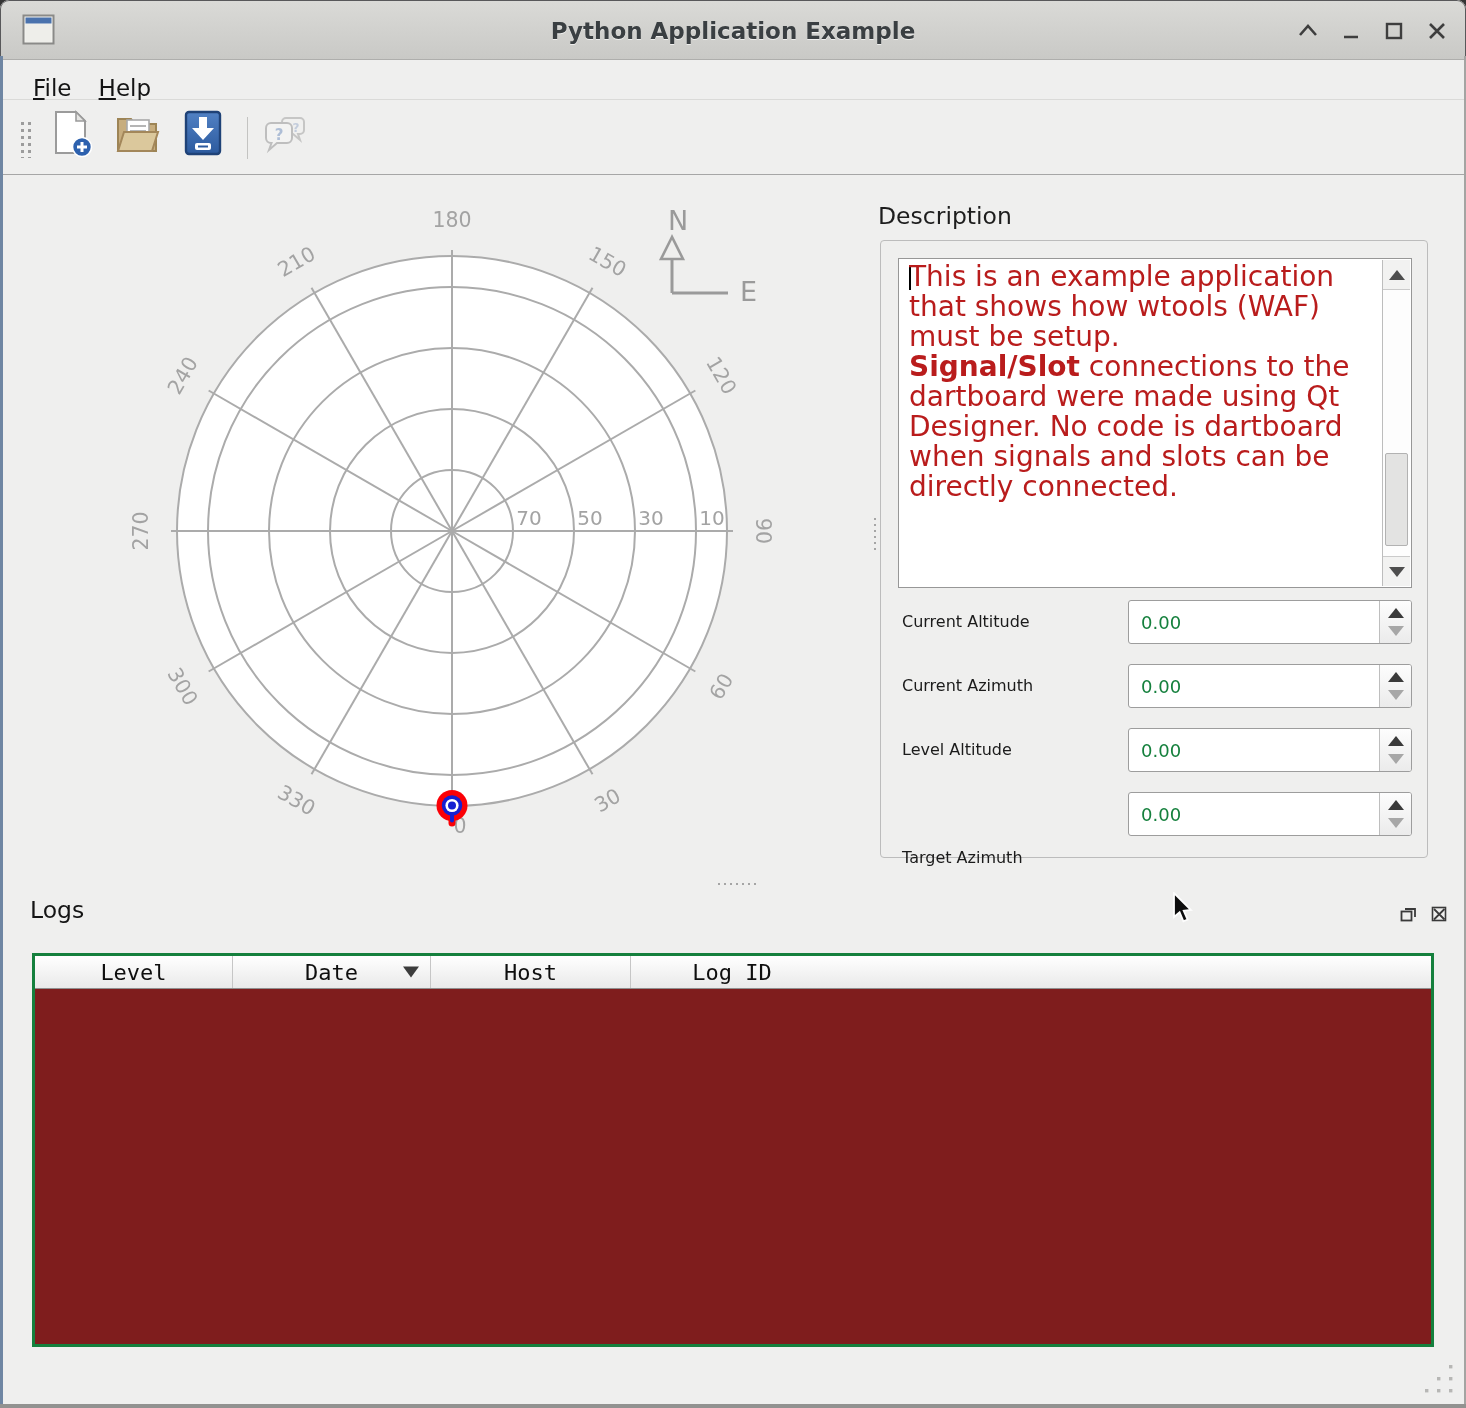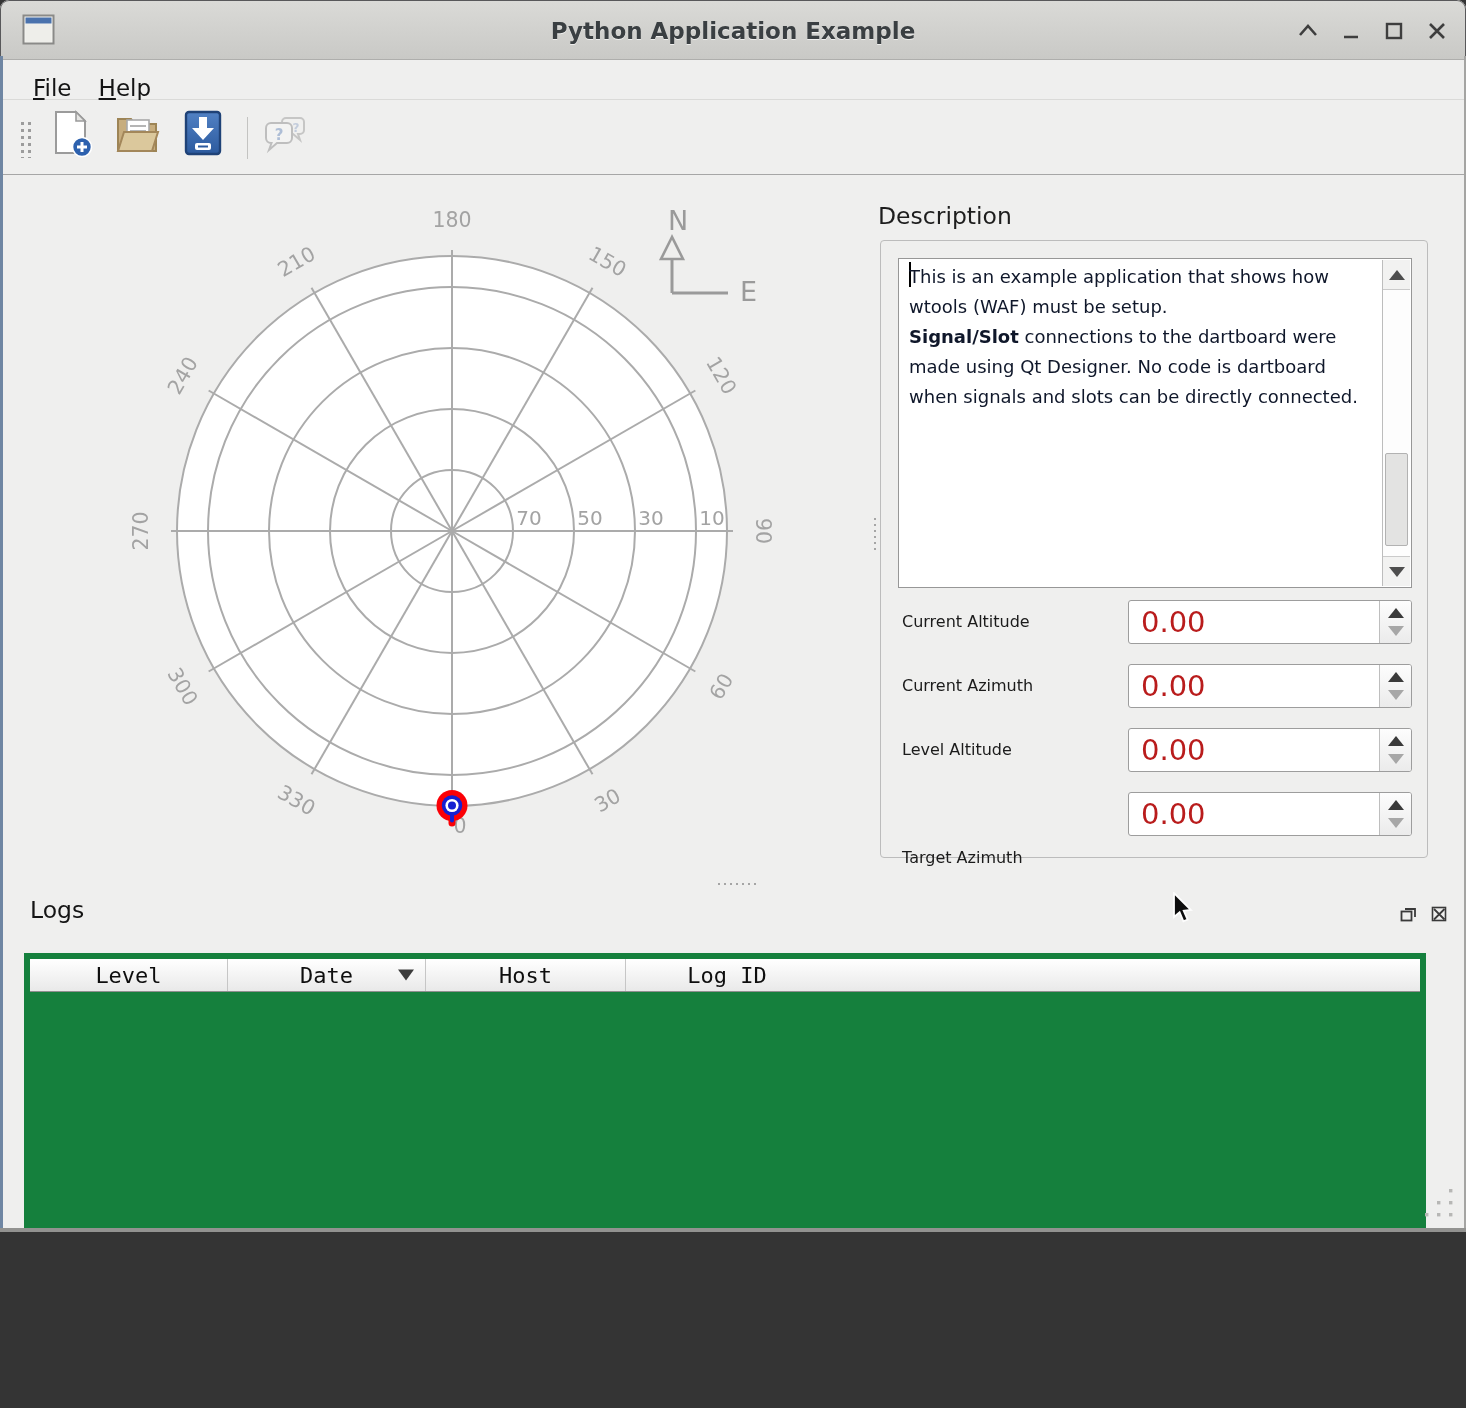--- a/index.html
+++ b/index.html
@@ -1,17 +1,17 @@
 <!DOCTYPE html>
 <html><head>
 <meta charset="utf-8">
 <style>
   html,body{margin:0;padding:0;background:#343434;width:1466px;height:1408px;
     font-family:"DejaVu Sans",sans-serif;-webkit-font-smoothing:antialiased;}
-  .window{position:absolute;left:0;top:0;width:1466px;height:1232px;background:#efefee;
+  .window{position:absolute;left:0;top:0;width:1466px;height:1408px;background:#efefee;
     border-radius:9px 9px 0 0;overflow:hidden;}
   .edge-left{position:absolute;left:0;top:56px;bottom:0;width:3px;background:#6f86a3;z-index:60}
   .edge-right{position:absolute;right:0;top:56px;bottom:0;width:2px;background:#a4a4a2;z-index:60}
   .edge-bottom{position:absolute;left:0;right:0;bottom:0;height:4px;background:#929290;z-index:60}
 
   
   .titlebar{position:absolute;left:0;top:0;right:0;height:60px;
     background:linear-gradient(#dadad7,#c9c9c6);
     border:1px solid #58585a;border-bottom:1px solid #aeaeac;border-radius:9px 9px 0 0;
     box-sizing:border-box;z-index:50}
@@ -43,52 +43,52 @@
   .hsplit{position:absolute;left:716px;top:881px;width:44px;height:6px;
     background-image:radial-gradient(circle,#a5a5a5 1.3px,rgba(0,0,0,0) 1.4px);
     background-size:6px 6px}
 
   .desc-title{position:absolute;left:878px;top:202px;font-size:23.5px;color:#1d1d1d}
   .desc-group{position:absolute;left:880px;top:240px;width:548px;height:618px;
     border:1px solid #bcbcbc;border-radius:4px;box-sizing:border-box}
   .textedit{position:absolute;left:898px;top:258px;width:514px;height:330px;background:#fff;
     border:1px solid #979797;box-sizing:border-box}
   .te-content{position:absolute;left:10px;top:3px;right:32px;bottom:3px;overflow:hidden;
-    font-size:18px;line-height:30px;color:#0f172a}
+    font-size:28px;line-height:30px;color:#b91c1c}
   .te-content p{margin:0}
   .caret{display:inline-block;width:2px;height:25px;background:#000;vertical-align:-4px;margin-right:-2px}
   .vscroll{position:absolute;top:1px;right:1px;bottom:1px;width:28px;background:#fdfdfd;
     border-left:1px solid #bdbdbd;box-sizing:border-box}
   .sb-btn{position:absolute;left:0;right:0;height:29px;background:#f2f2f1}
   .sb-btn.up{top:0;border-bottom:1px solid #cacaca}
   .sb-btn.down{bottom:0;border-top:1px solid #cacaca}
   .sb-btn .tri{position:absolute;left:50%;top:50%;transform:translate(-50%,-50%)}
   .tri-up{width:0;height:0;border-left:8px solid transparent;border-right:8px solid transparent;
     border-bottom:10px solid #4e4e4e}
   .tri-down{width:0;height:0;border-left:8px solid transparent;border-right:8px solid transparent;
     border-top:10px solid #4e4e4e}
   .sb-thumb{position:absolute;left:2px;right:2px;top:193px;height:93px;background:#e3e3e2;
     border:1px solid #b2b2b2;border-radius:2px;box-sizing:border-box}
 
   .field-label{position:absolute;left:902px;font-size:16px;color:#1b1b1b;line-height:44px}
   .spin{position:absolute;left:1128px;width:284px;height:44px;background:#fff;
     border:1px solid #9d9d9d;border-radius:3px;box-sizing:border-box}
-  .spin .value{position:absolute;left:12px;top:50%;transform:translateY(-50%);font-size:29px;color:#b91c1c}
+  .spin .value{position:absolute;left:12px;top:50%;transform:translateY(-50%);font-size:18px;color:#15803d}
   .spin .btns{position:absolute;right:0;top:0;bottom:0;width:31px;border-left:1px solid #bebebe;
     background:linear-gradient(#fdfdfd,#ebebeb);border-radius:0 2px 2px 0}
   .spin .sp-up{position:absolute;top:7px;left:50%;transform:translateX(-50%);width:0;height:0;
     border-left:8px solid transparent;border-right:8px solid transparent;border-bottom:10px solid #3a3a3a}
   .spin .sp-down{position:absolute;bottom:7px;left:50%;transform:translateX(-50%);width:0;height:0;
     border-left:8px solid transparent;border-right:8px solid transparent;border-top:10px solid #a7a7a7}
 
   
   .logs-title{position:absolute;left:30px;top:896px;font-size:23.5px;color:#141414}
   .dock-btn{position:absolute;top:903px;width:21px;height:21px}
-  .log-table{position:absolute;left:24px;top:953px;width:1402px;height:394px;background:#15803d;
-    border:6px solid #15803d;box-sizing:border-box}
+  .log-table{position:absolute;left:32px;top:953px;width:1402px;height:394px;background:#7f1d1d;
+    border:3px solid #15803d;box-sizing:border-box}
   .lt-header{display:flex;height:32px;border-bottom:1px solid #8f8f8f;
     background:linear-gradient(#ffffff,#e9e9e9)}
   .th{box-sizing:border-box;border-right:1px solid #c6c6c6;display:flex;align-items:center;
     justify-content:center;font-family:"DejaVu Sans Mono",monospace;font-size:22px;color:#0e0e0e;
     position:relative}
   .th:last-child{border-right:none}
   .th .sort{position:absolute;right:11px;top:50%;transform:translateY(-50%);width:0;height:0;
     border-left:8px solid transparent;border-right:8px solid transparent;border-top:11px solid #3c3c3c}
 
   .sizegrip{position:absolute;right:6px;bottom:8px;width:40px;height:40px}

